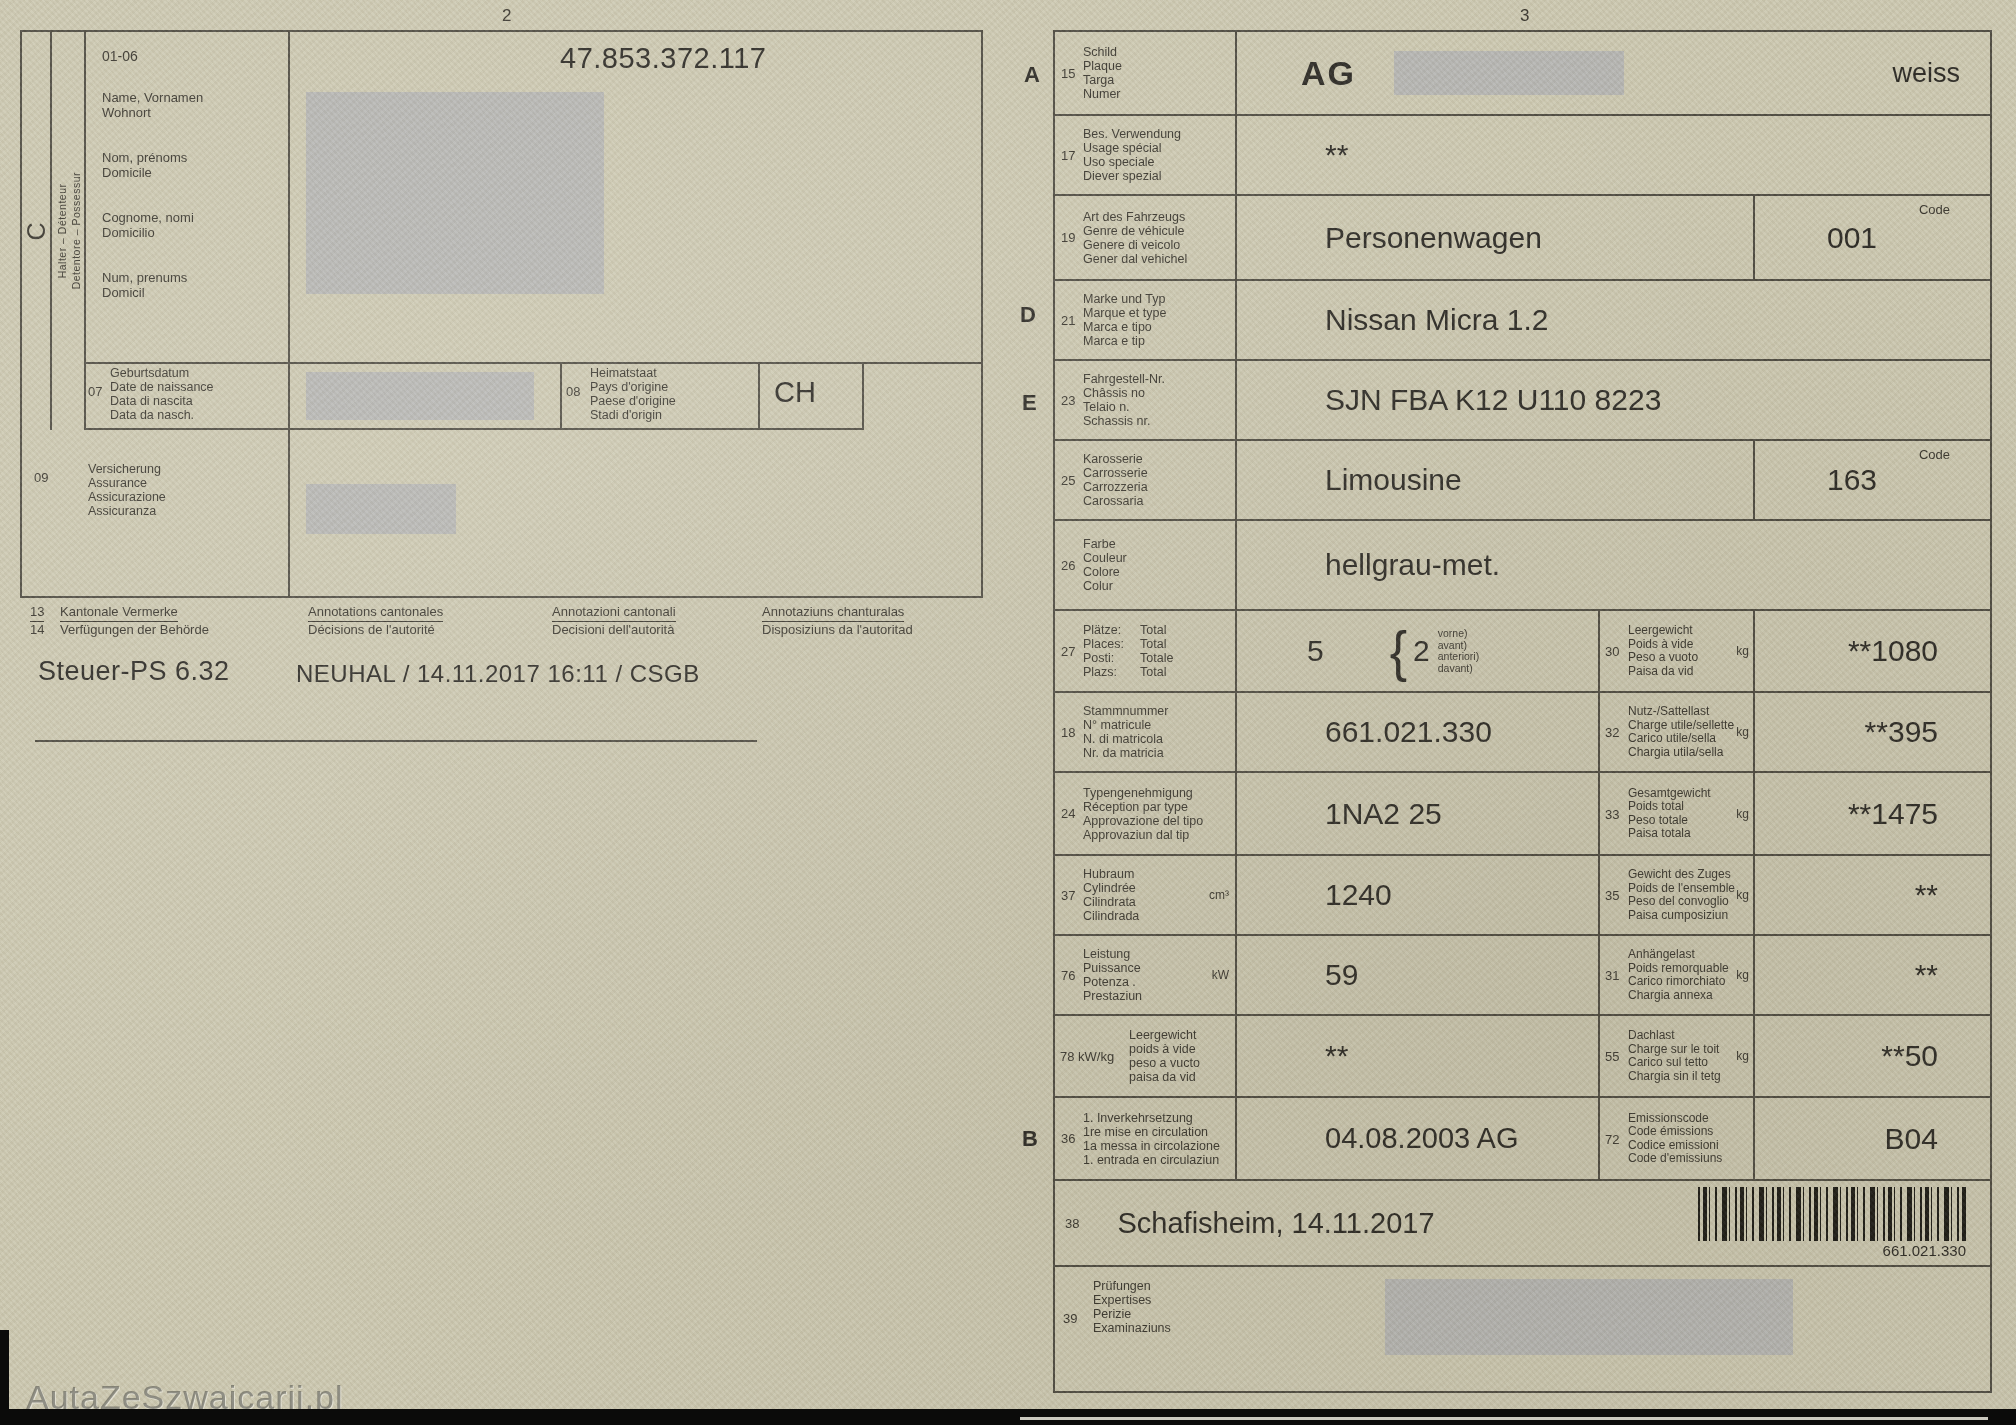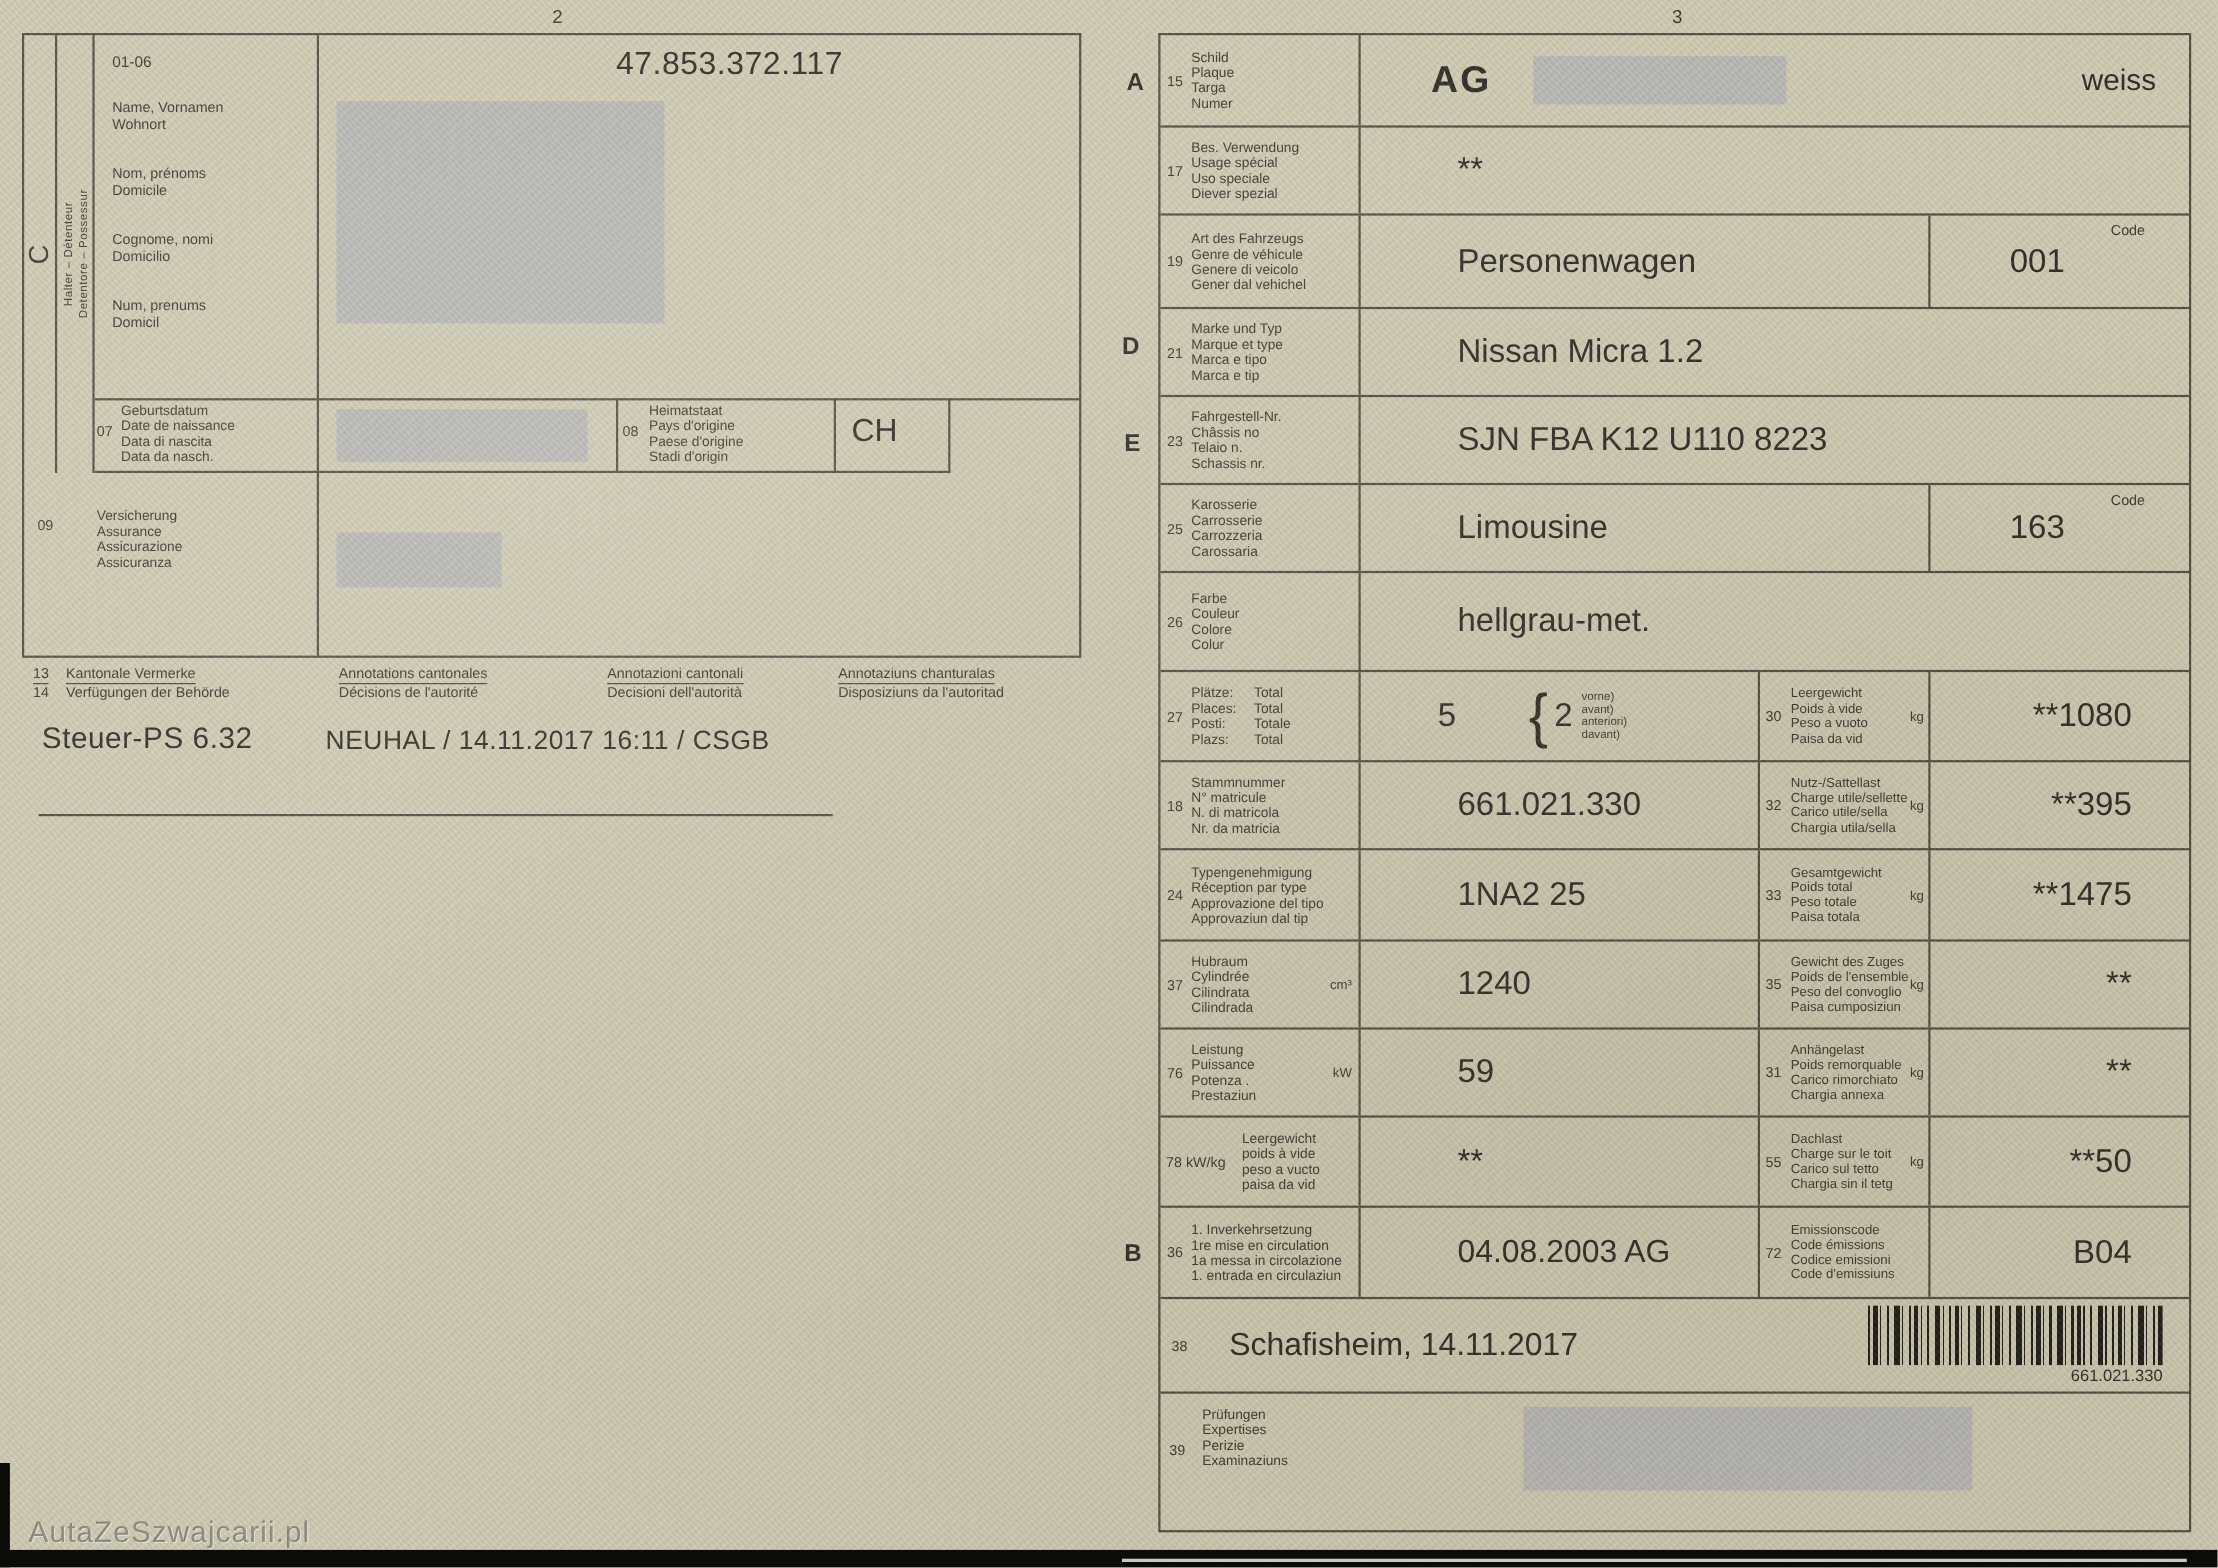--- a/index.html
+++ b/index.html
@@ -94,21 +94,21 @@
   .bcnum{text-align:right;font-size:15px;margin-top:1px;color:var(--val);}
   
   .r39lc{position:relative;flex:1;}
   .r39lc .num{position:absolute;left:8px;top:44px;font-size:13px;}
   .r39lc .labs{position:absolute;left:36px;top:12px;}
 
   
   .bottombar{position:absolute;left:0;right:0;bottom:0;height:16px;background:#0b0b0a;z-index:6;}
   .leftbar{position:absolute;left:0;bottom:0;width:9px;height:95px;background:#0b0b0a;z-index:6;}
   .whitestreak{position:absolute;left:1020px;right:28px;bottom:5px;height:3px;background:#eceade;opacity:.85;z-index:7;}
-  .watermark{position:absolute;left:26px;top:1378px;font-size:27px;letter-spacing:1px;color:rgba(88,88,82,.60);text-shadow:1px 1px 0 rgba(255,255,250,.45);z-index:6;text-align:center;}
+  .watermark{position:absolute;left:26px;top:1378px;font-size:34px;letter-spacing:1px;color:rgba(88,88,82,.60);text-shadow:1px 1px 0 rgba(255,255,250,.45);z-index:6;text-align:center;}
 </style>
 </head>
 <body>
 
 <div class="pagenum" style="left:502px;top:6px;">2</div>
 <div class="pagenum" style="left:1520px;top:6px;">3</div>
 
 <div class="holder-box">
   <div class="c-col">
     <span>C</span>

